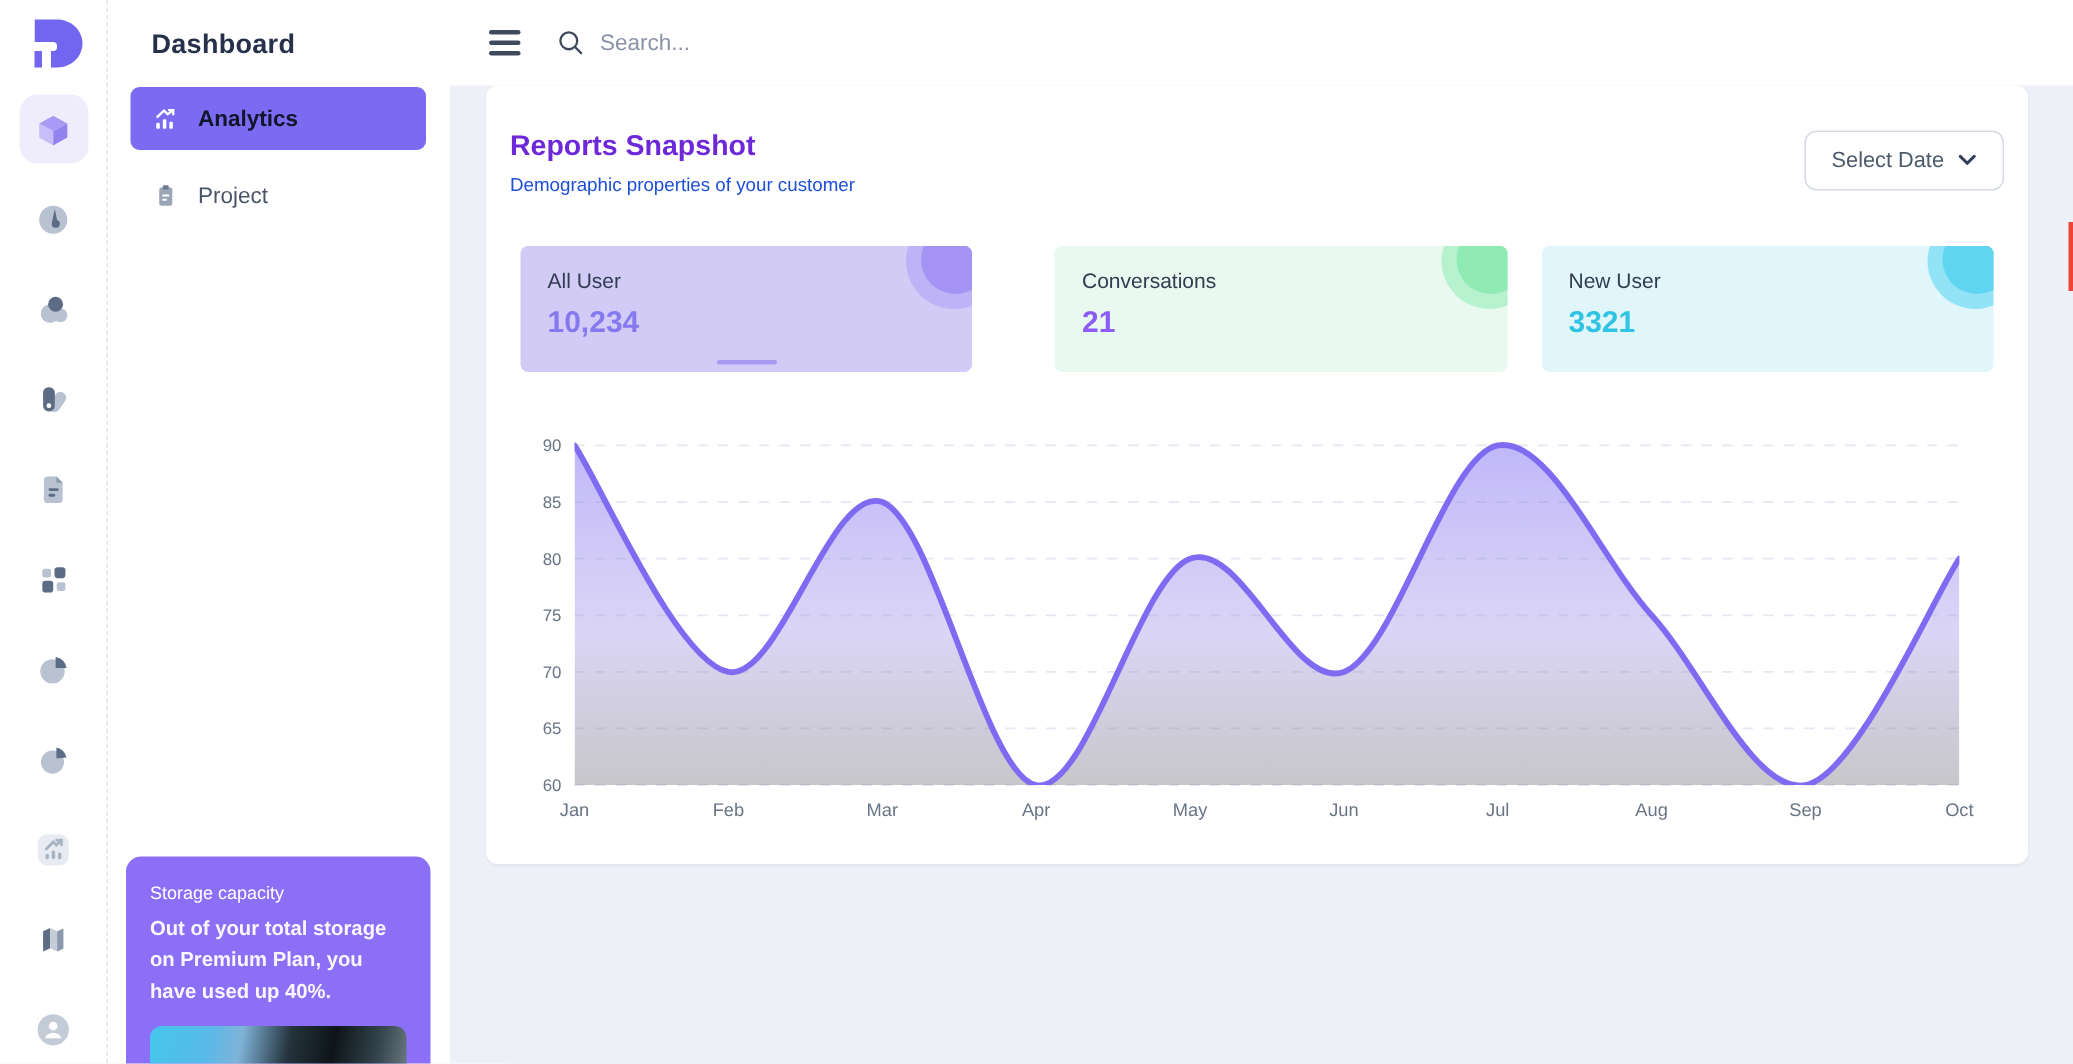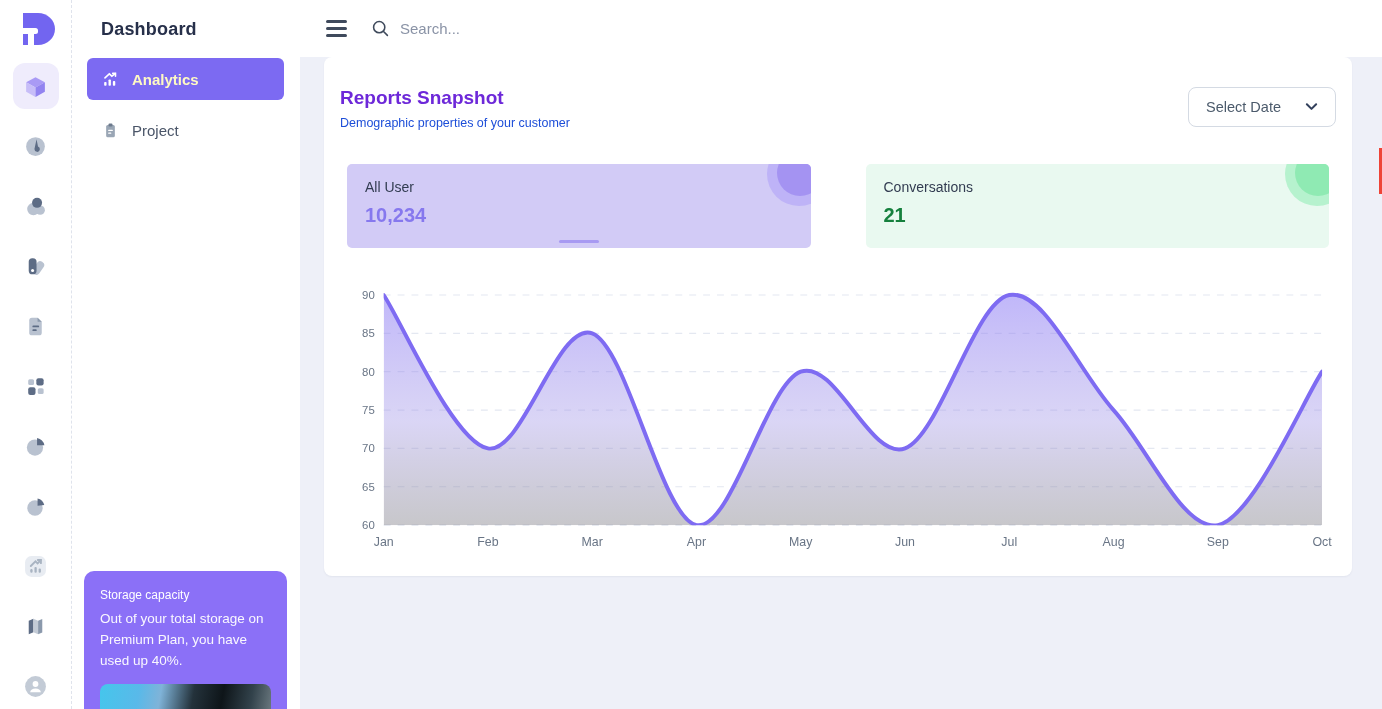--- a/index.html
+++ b/index.html
@@ -24,28 +24,28 @@
   .rail-item svg { width:25px; height:25px; }
   
   .sidebar { width:228px; background:#fff; flex-shrink:0; position:relative; }
   .side-title { font-size:18px; font-weight:700; color:#27304a; padding:19px 0 18px 29px; letter-spacing:.2px; }
   .menu { padding:0 16px 0 15px; }
   .menu-item {
     display:flex; align-items:center; gap:12px; height:42px; border-radius:6px;
     padding:0 14px; margin-bottom:9px; cursor:pointer;
     font-size:15px; font-weight:500; color:#4a5568;
   }
-  .menu-item.active { background:#7c6af2; color:#fef9c3; font-weight:600; }
+  .menu-item.active { background:#7c6af2; color:#0f172a; font-weight:600; }
   .menu-item svg { width:19px; height:19px; flex-shrink:0; }
   .storage {
     position:absolute; left:12px; right:13px; top:571px; bottom:-40px;
     background:#8b70f7; border-radius:10px; padding:17px 16px; color:#fff;
   }
   .storage-title { font-size:12px; font-weight:400; margin-bottom:7px; }
-  .storage-body { font-size:13.5px; font-weight:400; line-height:1.55; opacity:.95; }
+  .storage-body { font-size:13.5px; font-weight:700; line-height:1.55; opacity:.95; }
   .storage-img {
     margin-top:12px; height:70px; border-radius:8px;
     background:linear-gradient(100deg,#45c6ec 0%,#59b9e9 22%,#7fb3d8 34%,#24323b 52%,#0e1519 68%,#32424b 84%,#7d8a90 100%);
   }
   
   .main { flex:1; display:flex; flex-direction:column; min-width:0; position:relative; }
   .topbar { height:57px; background:#fff; display:flex; align-items:center; padding-left:22px; gap:20px; flex-shrink:0; }
   .hamburger { display:flex; flex-direction:column; gap:4.5px; cursor:pointer; padding:4px; }
   .hamburger span { width:21px; height:2.4px; background:#3f4a5c; border-radius:2px; }
   .search { display:flex; align-items:center; gap:10px; flex:1; }
@@ -57,38 +57,38 @@
   .content { flex:1; padding:0 30px 0 24px; overflow:hidden; }
   .page-title { font-size:23px; font-weight:600; color:#353e52; margin:31px 0 27px 0; }
   .card {
     background:#fff; border-radius:8px; box-shadow:0 1px 2px rgba(40,50,80,.06);
     padding:16px 16px 24px 16px;
   }
   .card-head { display:flex; align-items:flex-start; justify-content:space-between; padding:14px 0 0 0; }
   .card-title { font-size:19px; font-weight:700; color:#6d28d9; }
   .card-sub { font-size:12.5px; color:#1d4ed8; margin-top:7px; }
   .date-btn {
-    display:flex; align-items:center; gap:24px; border:1px solid #d4dae3; border-radius:8px;
+    display:flex; align-items:center; gap:9px; border:1px solid #d4dae3; border-radius:8px;
     background:#fff; padding:11px 17px; font-size:14.5px; color:#4b5a6b; cursor:pointer;
     font-family:"Liberation Sans", sans-serif;
   }
   .stats-row { display:flex; gap:23px; margin:34px 7px 0 7px; }
   .stat {
     flex:1; height:84px; border-radius:5px; position:relative; overflow:hidden;
     padding:15px 18px; cursor:pointer;
   }
   .stat-label { font-size:14px; font-weight:400; color:#323c51; }
   .stat-value { font-size:20px; font-weight:700; margin-top:9px; }
   .circle-light { position:absolute; width:64px; height:64px; border-radius:50%; top:-22px; right:-20px; }
   .circle-dark  { position:absolute; width:46px; height:46px; border-radius:50%; top:-14px; right:-12px; }
   .stat-underline {
     display:none; position:absolute; bottom:5px; left:50%; transform:translateX(-50%);
     width:40px; height:3px; border-radius:2px;
   }
-  .chart-wrap { margin:36px 4px 0 4px; }
+  .chart-wrap { margin:36px 20px 0 4px; }
   .chart-wrap svg { display:block; width:100%; }
   .scroll-mark { position:absolute; right:0; top:148px; width:3px; height:46px; background:#ee4437; }
 </style>
 </head>
 <body>
 
 <nav class="rail">
   <div class="rail-logo">
     <svg viewBox="0 0 40 40">
       <path d="M7 4 h15 c9.4 0 17 7.2 17 16 s-7.6 16-17 16 H7 z" fill="#7265f0"></path>
@@ -247,21 +247,28 @@
           <div class="circle-light" style="background: rgb(190, 179, 247);"></div>
           <div class="circle-dark" style="background: rgb(164, 147, 242);"></div>
           <div class="stat-label">All User</div>
           <div class="stat-value" style="color: rgb(134, 120, 238);">10,234</div>
           <div class="stat-underline" style="display: block; background: rgb(168, 154, 242);"></div>
         </div>
         <div class="stat" style="background: rgb(233, 249, 240); margin-left: 32px;">
           <div class="circle-light" style="background: rgb(182, 242, 206);"></div>
           <div class="circle-dark" style="background: rgb(143, 234, 179);"></div>
           <div class="stat-label">Conversations</div>
-          <div class="stat-value" style="color: #15803d;">21</div>
+          <div class="stat-value" style="color: #8b5cf6;">21</div>
+
+        </div>
+        <div class="stat" style="background: rgb(225, 246, 251);">
+          <div class="circle-light" style="background: rgb(147, 227, 246);"></div>
+          <div class="circle-dark" style="background: rgb(95, 213, 241);"></div>
+          <div class="stat-label">New User</div>
+          <div class="stat-value" style="color: rgb(47, 195, 228);">3321</div>
 
         </div>
       </div>
 
       <div class="chart-wrap">
         <svg id="report-chart" viewBox="0 0 996 268" height="268">
             <defs>
               <linearGradient id="agrad" x1="0" y1="0" x2="0" y2="1">
                 <stop offset="0" stop-color="#8d7cf5" stop-opacity="0.55"></stop>
                 <stop offset="0.55" stop-color="#a79ce8" stop-opacity="0.42"></stop>

